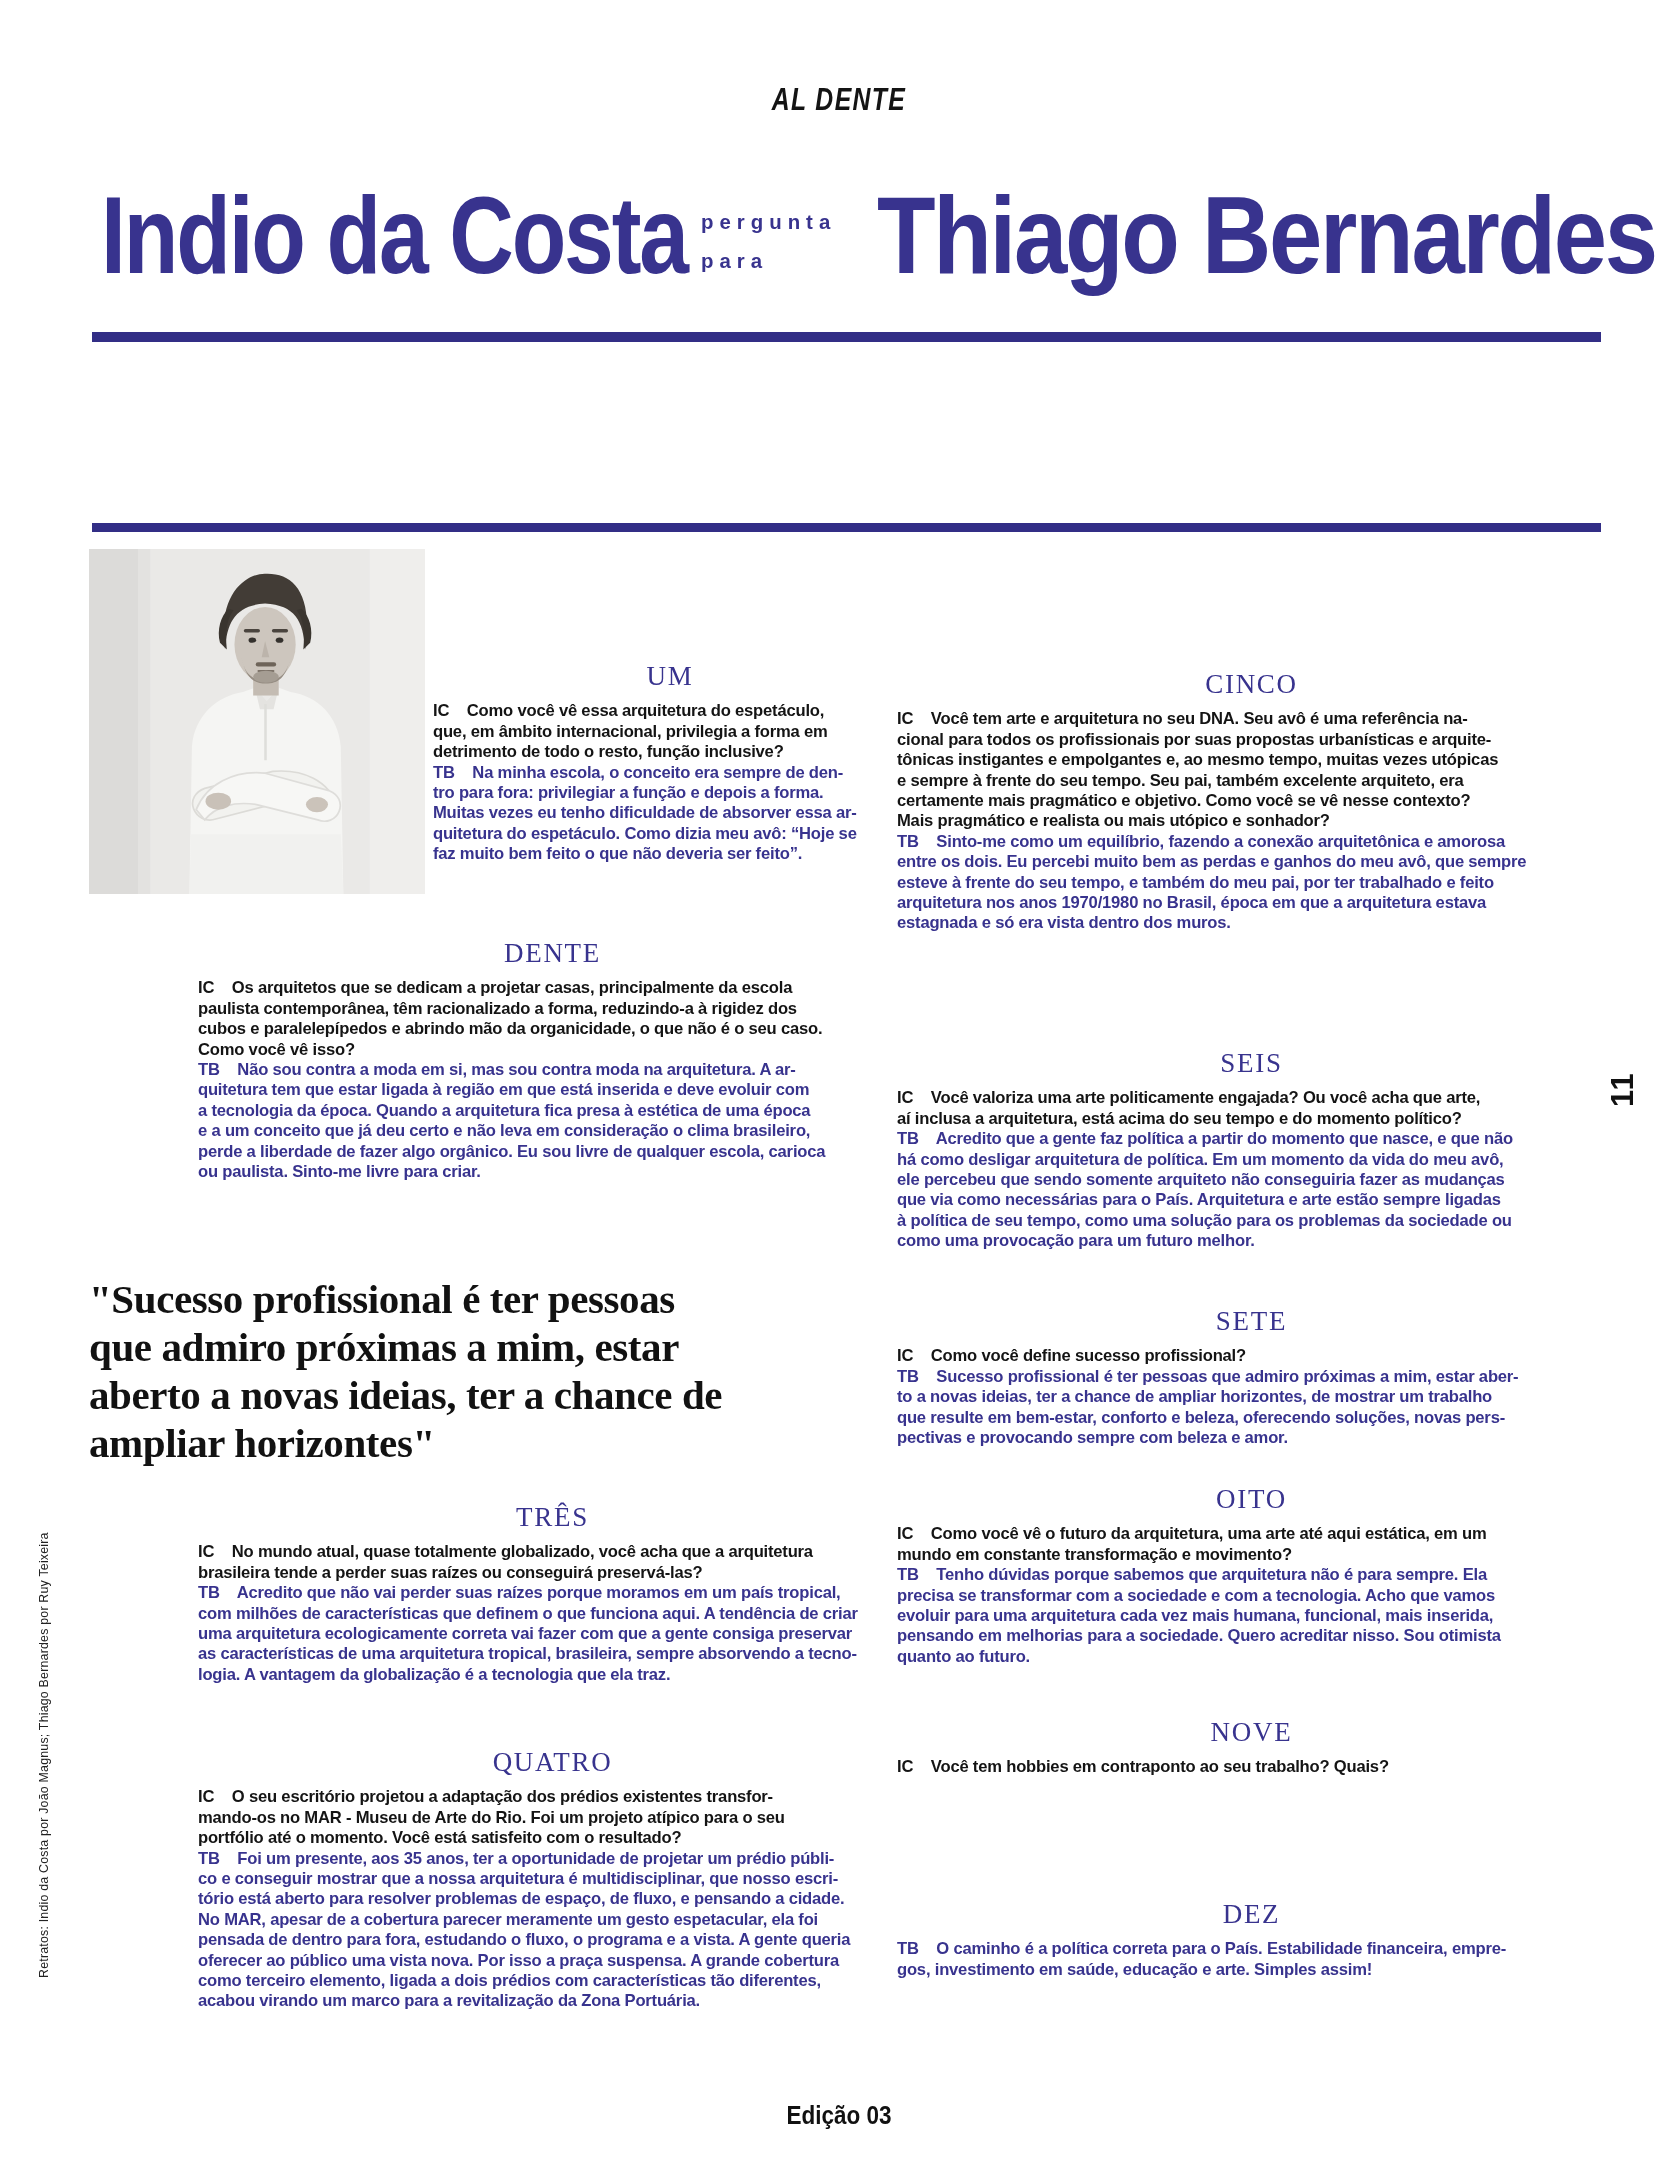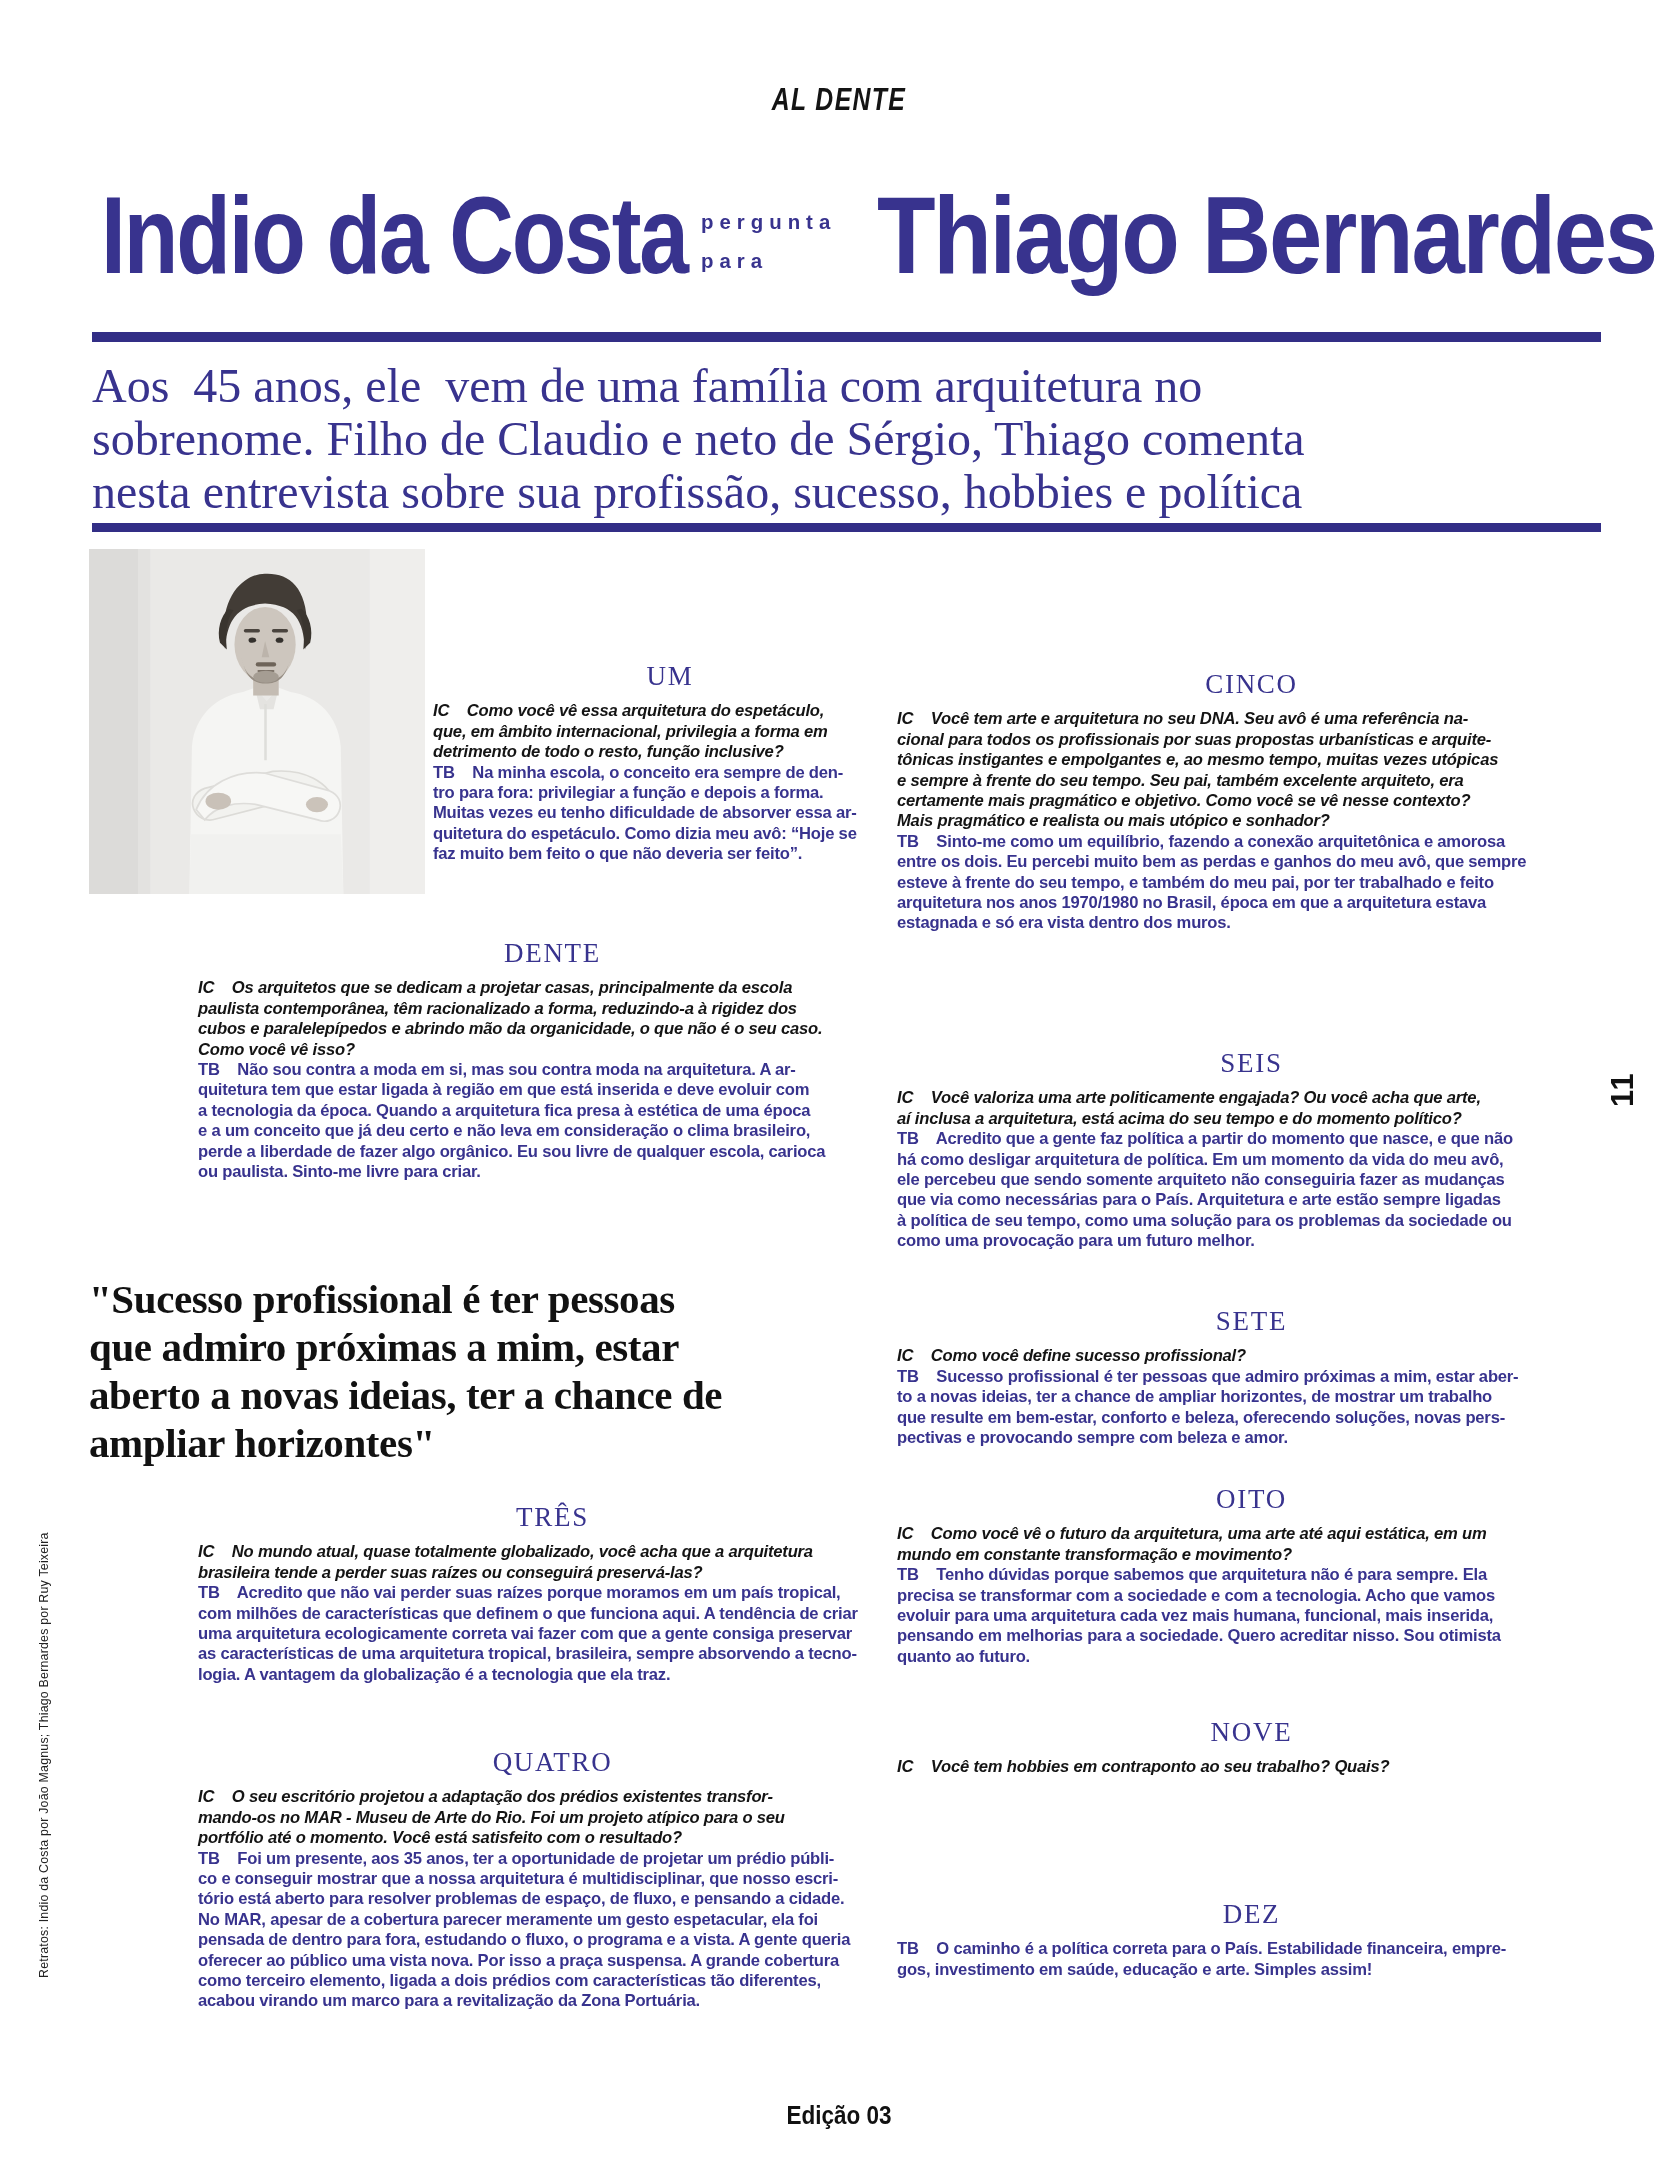--- a/index.html
+++ b/index.html
@@ -40,21 +40,21 @@
   .photo svg{display:block;width:100%;height:100%;}
   .section{position:absolute;}
   .sec-heading{
     margin:0 0 12px 0;font-family:"Liberation Serif",serif;font-weight:normal;
     font-size:27px;letter-spacing:1.7px;color:var(--accent);text-align:center;line-height:26.4px;
   }
   .q,.a{
     margin:0;font-size:16.6px;line-height:20.4px;letter-spacing:-0.2px;
     font-weight:bold;white-space:pre-wrap;
   }
-  .q{color:var(--ink);font-style:italic;}
+  .q{color:var(--ink);}
   .a{color:var(--accent);}
   #sec-um{left:433px;top:663px;width:474px;}
   #sec-dois{left:198px;top:940px;width:709px;}
   #sec-tres{left:198px;top:1504px;width:709px;}
   #sec-quatro{left:198px;top:1749px;width:709px;}
   #sec-cinco{left:897px;top:671px;width:709px;}
   #sec-seis{left:897px;top:1050px;width:709px;}
   #sec-sete{left:897px;top:1308px;width:709px;}
   #sec-oito{left:897px;top:1486px;width:709px;}
   #sec-nove{left:897px;top:1719px;width:709px;}
@@ -86,23 +86,20 @@
 
   <div class="title-name" id="title-left">Indio da Costa</div>
   <div class="title-connector">
     <div>pergunta</div>
     <div>para</div>
   </div>
   <div class="title-name" id="title-right">Thiago Bernardes</div>
 
   <div class="rule" id="rule-top"></div>
 
-  <div class="subtitle">Aos  45 anos, ele  vem de uma família com arquitetura no
-sobrenome. Filho de Claudio e neto de Sérgio, Thiago comenta
-nesta entrevista sobre sua profissão, sucesso, hobbies e política</div>
 
   <div class="rule" id="rule-bottom"></div>
 
   <div class="photo">
     <svg viewBox="0 0 395 405" preserveAspectRatio="none">
       <rect width="395" height="405" fill="#eae9e7"></rect>
       <rect width="58" height="405" fill="#dcdbd9"></rect>
       <rect x="58" width="14" height="405" fill="#e3e2e0"></rect>
       <rect x="330" width="65" height="405" fill="#efeeec"></rect>
 

